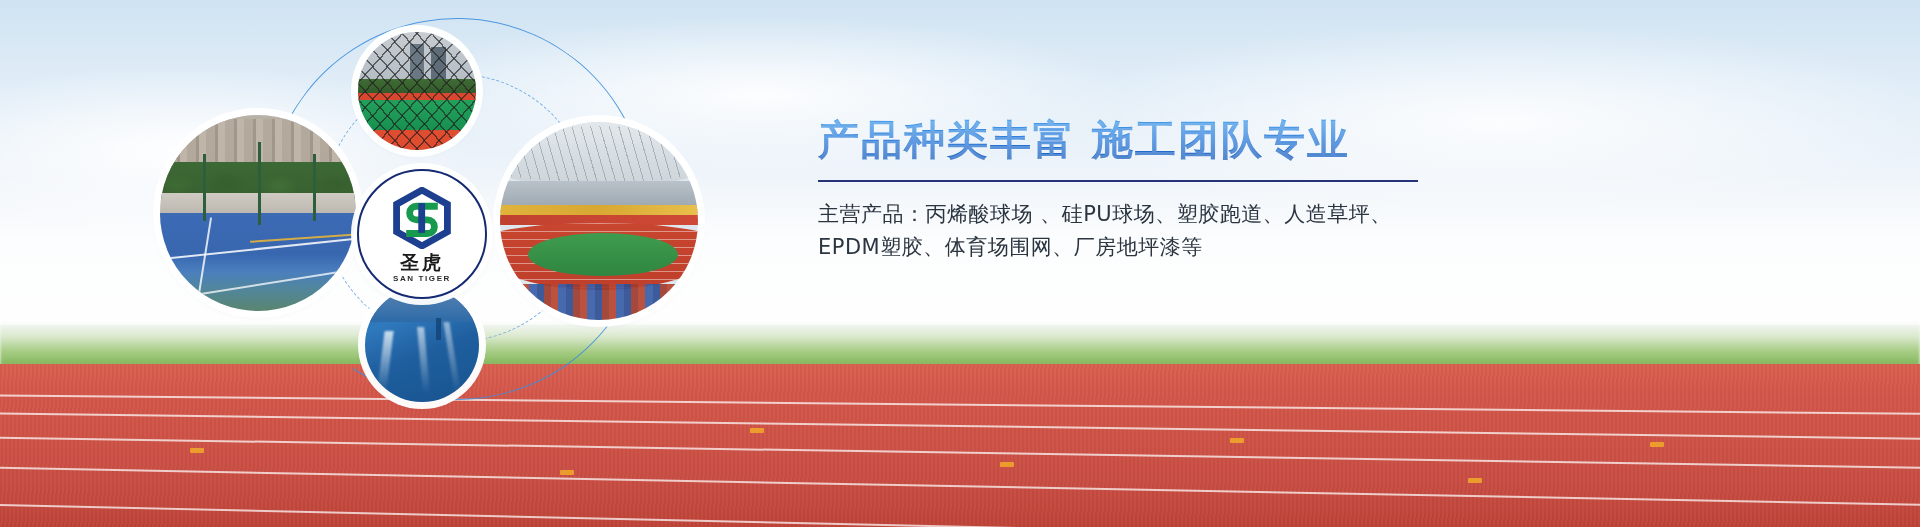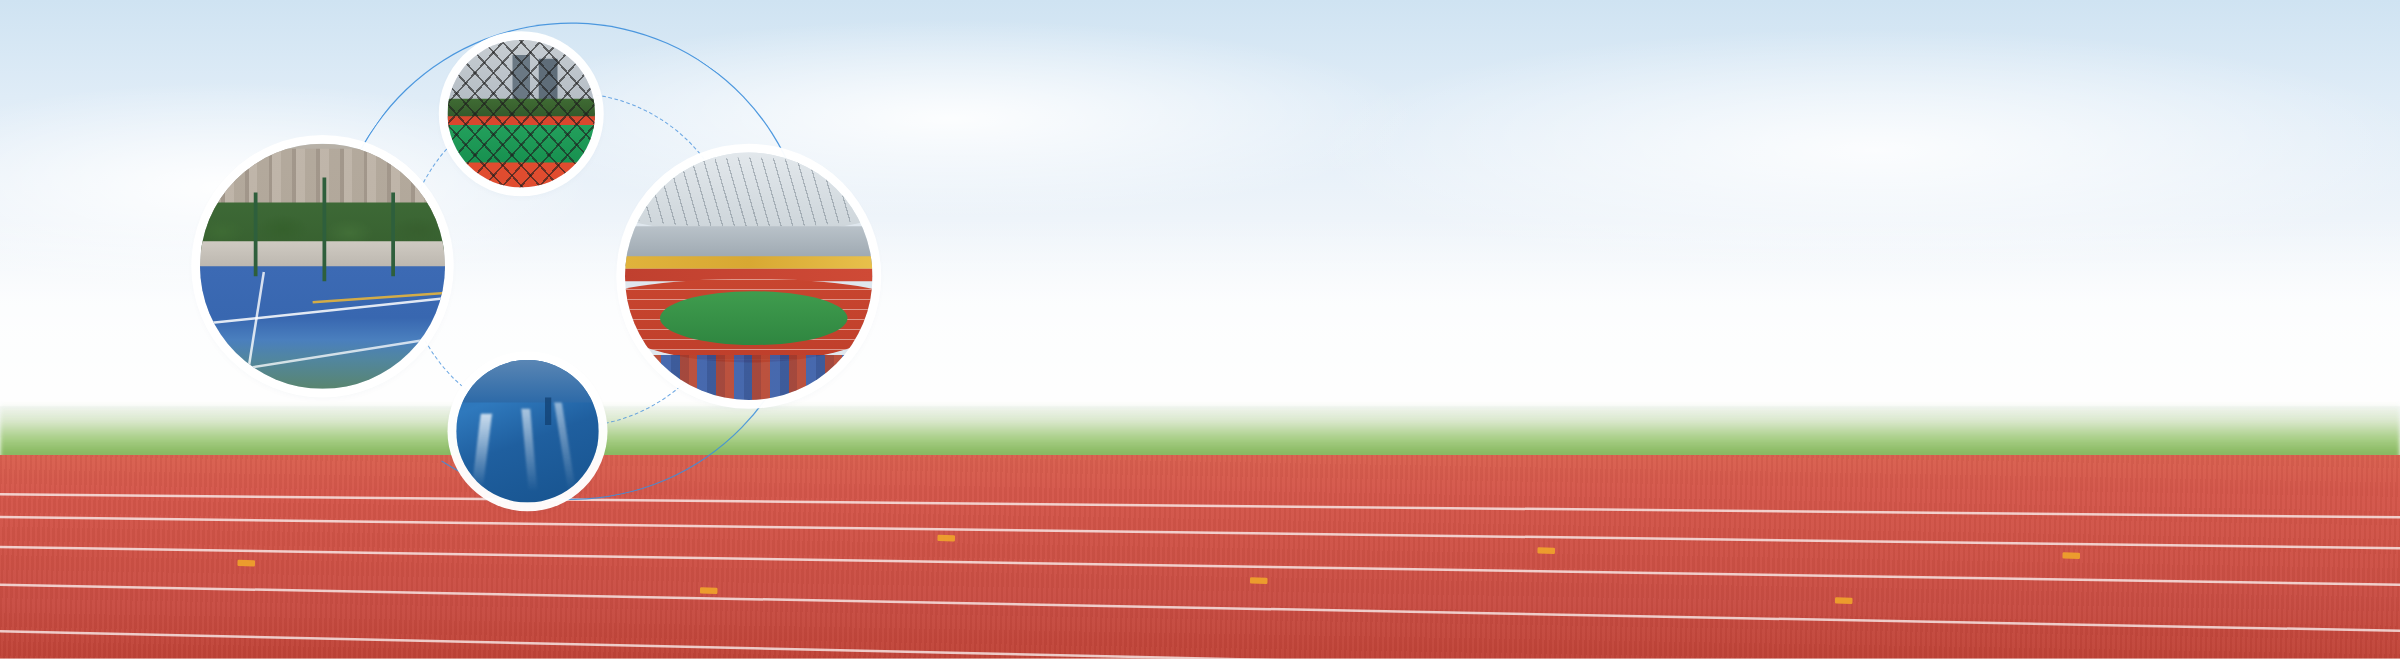--- a/index.html
+++ b/index.html
@@ -309,17 +309,36 @@
 
     <div class="photo c-bottom">
       <div class="base"></div>
         <div class="wall"></div>
         <div class="post"></div>
       <div class="refl1"></div>
         <div class="refl2"></div>
         <div class="refl3"></div>
     </div>
 
+    <div class="logo-badge">
+      <svg class="logo-mark" viewBox="0 0 100 100">
+        <polygon points="50,5 91,28 91,72 50,95 9,72 9,28" fill="none" stroke="#1c3f8f" stroke-width="11"></polygon>
+        <path d="M70,31 H41 a11,11 0 0 0 0,22 h18 a11,11 0 0 1 0,22 H30" fill="none" stroke="#189a4e" stroke-width="11" stroke-linecap="square"></path>
+        <rect x="44" y="26" width="11" height="48" fill="#1c3f8f"></rect>
+      </svg>
+      <div class="logo-cn">圣虎</div>
+      <div class="logo-en">SAN TIGER</div>
+    </div>
 
   </div>
 
+  <div class="textblock">
+    <div class="headline"><span>产品种类丰富</span><span class="gap"></span><span>施工团队专业</span></div>
+
+    <div class="divider"></div>
+
+    <div class="sub">
+      <div>主营产品：丙烯酸球场 、硅PU球场、塑胶跑道、人造草坪、</div>
+      <div>EPDM塑胶、体育场围网、厂房地坪漆等</div>
+    </div>
+  </div>
 
 </div>
 
 </body></html>

